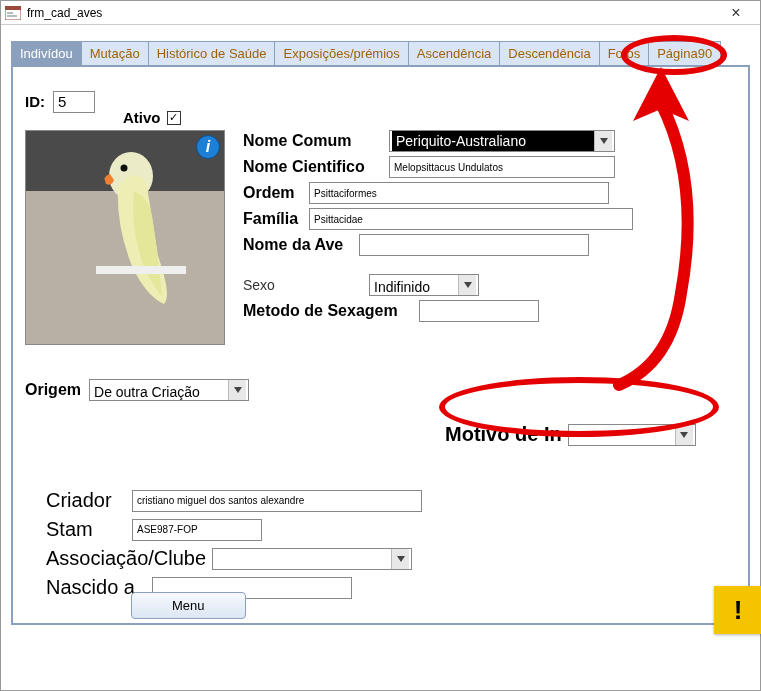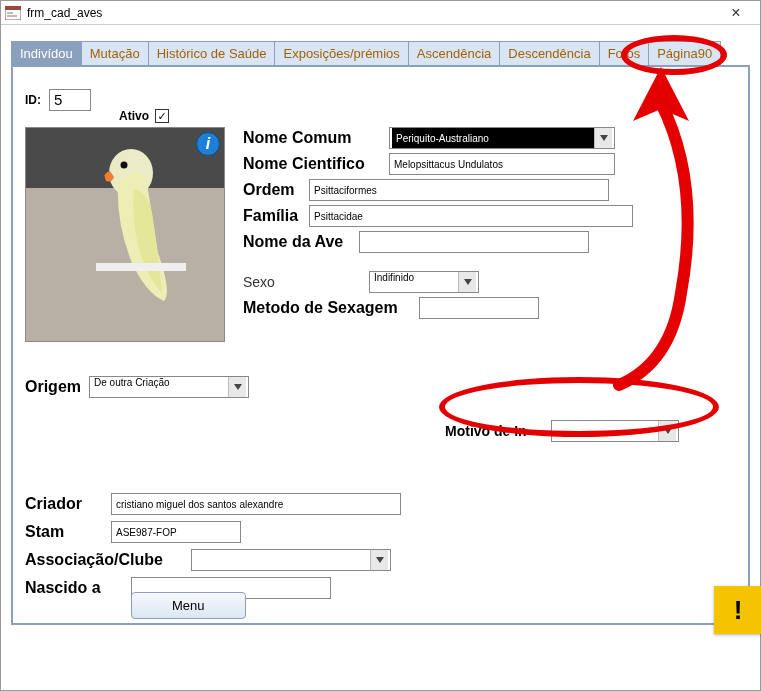--- a/index.html
+++ b/index.html
@@ -8,21 +8,21 @@
   .titlebar { height: 24px; background: #fff; border-bottom: 1px solid #ccc; display: flex; align-items: center; padding: 0 4px; }
   .titlebar .icon { width: 16px; height: 14px; margin-right: 6px; }
   .titlebar .title { font-size: 12px; color: #000; flex: 1; }
   .titlebar .close { width: 40px; height: 20px; display: flex; align-items: center; justify-content: center; font-size: 16px; color: #333; cursor: pointer; }
   .content { padding: 0; position: relative; }
   .tabs { display: flex; margin-top: 16px; padding-left: 10px; }
   .tab { background: #d9e5f4; border: 1px solid #8ba0bc; border-bottom: none; padding: 4px 8px; font-size: 13px; color: #a16207; cursor: pointer; margin-right: -1px; position: relative; }
   .tab.active { background: #8ba0bc; color: #fff; }
   .tab-content { border: 2px solid #8ba0bc; margin: 0 10px 0 10px; padding: 10px 12px 18px 12px; min-height: 560px; position: relative; }
   .id-row { display: flex; align-items: center; gap: 8px; margin-bottom: 4px; }
-  .label { font-weight: bold; font-size: 12px; color: #000; }
+  .label { font-weight: bold; font-size: 15px; color: #000; }
   .id-box { border: 1px solid #888; width: 42px; height: 22px; padding: 1px 4px; font-size: 15px; background: #fff; }
   .ativo-wrap { display: flex; align-items: center; gap: 6px; margin-left: 20px; margin-top: 32px; }
   .checkbox { width: 14px; height: 14px; border: 1px solid #333; display: inline-flex; align-items: center; justify-content: center; font-size: 11px; line-height: 1; }
   .top-grid { display: flex; gap: 8px; }
   .photo-col { width: 210px; }
   .photo-wrap { position: relative; width: 200px; height: 215px; border: 1px solid #888; overflow: hidden; }
   .photo-bg {
     width: 100%; height: 100%;
     background:
       linear-gradient(to bottom, #4a4a4a 0%, #4a4a4a 28%, #b8b0a4 28%, #b8b0a4 100%);
@@ -30,30 +30,30 @@
   }
   .bird {
     position: absolute; left: 70px; top: 15px; width: 90px; height: 160px;
   }
   .info-badge { position: absolute; top: 4px; right: 4px; width: 24px; height: 24px; border-radius: 50%; background: #1e7fd6; color: #fff; font-weight: bold; font-style: italic; font-size: 16px; display: flex; align-items: center; justify-content: center; border: 1px solid #0a4e8a; }
   .fields-col { flex: 1; }
   .field-row { display: flex; align-items: center; margin-bottom: 4px; gap: 6px; }
   .field-row .flabel { font-weight: bold; font-size: 16px; min-width: 140px; }
   .field-row .flabel.sm { font-weight: normal; font-size: 14px; color: #333; }
   .input { border: 1px solid #888; height: 22px; padding: 1px 4px; font-size: 10px; background: #fff; font-family: inherit; }
-  .select { border: 1px solid #888; height: 22px; font-size: 10px; background: #fff; padding: 0 2px; display: inline-flex; align-items: flex-start; position: relative; }
+  .select { border: 1px solid #888; height: 22px; font-size: 14px; background: #fff; padding: 0 2px; display: inline-flex; align-items: flex-end; position: relative; }
   .select .val { flex: 1; padding: 0 2px; }
   .select .arrow-btn { width: 18px; height: 20px; background: #e8e8e8; border-left: 1px solid #bbb; display: flex; align-items: center; justify-content: center; }
   .select .arrow-btn svg { width: 8px; height: 6px; }
   .nome-comum .select .val { background: #000; color: #fff; padding: 0 4px; height: 100%; display:flex; align-items:center; }
   .mid-section { margin-top: 34px; }
   .origem-row { display: flex; align-items: center; gap: 8px; }
   .bottom-section { position: absolute; bottom: 18px; left: 12px; right: 12px; }
   .bottom-row { display: flex; align-items: center; gap: 6px; margin-bottom: 6px; }
-  .bottom-row .blabel { font-weight: bold; font-size: 16px; min-width: 80px; }
+  .bottom-row .blabel { font-weight: normal; font-size: 20px; min-width: 80px; margin-left: 21px; }
   .menu-btn {
     position: absolute; bottom: 6px; left: 130px;
     background: linear-gradient(#f6f9fd,#dce6f4);
     border: 1px solid #8ba0bc; border-radius: 4px;
     padding: 5px 40px; font-size: 13px; cursor: pointer;
   }
   .warning-badge {
     position: absolute; right: -2px; bottom: 56px;
     width: 48px; height: 48px; background: #f4c400;
     display: flex; align-items: center; justify-content: center;
@@ -172,21 +172,21 @@
           <div class="select" style="width:160px">
             <span class="val">De outra Criação</span>
             <span class="arrow-btn">
                 <svg viewBox="0 0 8 6">
                   <path d="M0 0 L8 0 L4 6 Z" fill="#444"></path>
                 </svg>
               </span>
           </div>
         </div>
         <div class="field-row" style="margin-top:22px; margin-left:420px;">
-          <span class="flabel" style="min-width:100px;font-size:14px">Motivo de In</span>
+          <span class="flabel" style="min-width:100px;font-size:20px">Motivo de In</span>
           <div class="select" style="width:128px">
             <span class="val"></span>
             <span class="arrow-btn">
                 <svg viewBox="0 0 8 6">
                   <path d="M0 0 L8 0 L4 6 Z" fill="#444"></path>
                 </svg>
               </span>
           </div>
         </div>
       </div>

